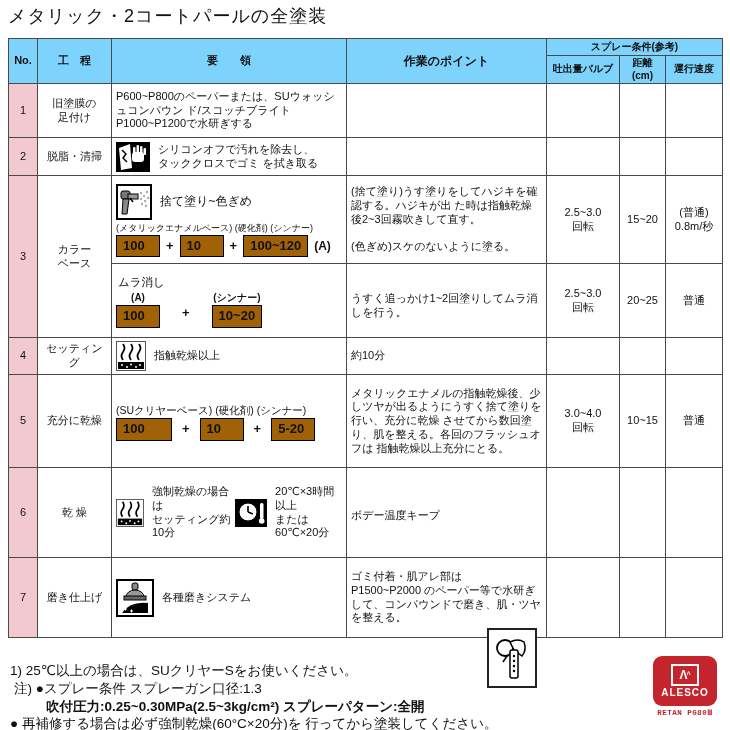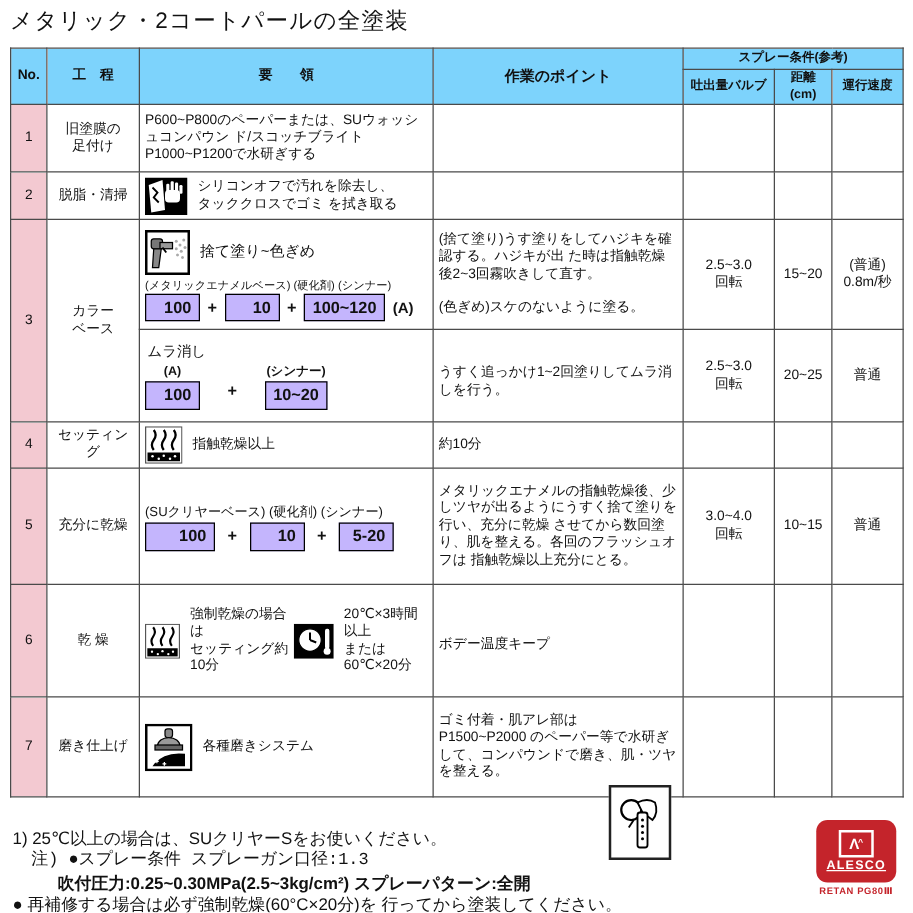--- a/index.html
+++ b/index.html
@@ -14,41 +14,41 @@
   td.process{text-align:center;white-space:pre-line;font-size:12px;}
   td.top{vertical-align:top;}
   .pre{white-space:pre-line;}
   td.point{vertical-align:top;font-size:10.5px;padding:3px 4px;}
   td.cond{text-align:center;white-space:pre-line;font-size:11.5px;}
   .iconrow{display:flex;align-items:center;gap:8px;}
   .iconrow .txt{flex:1;}
   .formula-labels{font-size:9px;margin:3px 0 1px 0;white-space:nowrap;}
   .boxrow{display:flex;align-items:center;gap:6px;}
   .numbox{border:1.8px solid #000;font-weight:bold;font-size:13px;padding:2px 6px;min-width:30px;
-          text-align:right;background:#c4b5fd;}
+          text-align:left;background:#a16207;}
   .plus{font-weight:bold;font-size:13px;}
   .suffix{font-weight:bold;font-size:12px;}
   .mura-grid{display:flex;align-items:flex-end;gap:8px;margin-top:2px;}
   .mura-col{display:flex;flex-direction:column;align-items:center;gap:1px;font-size:10px;}
   .mura-col .lab{font-weight:bold;font-size:10px;}
   .stack{display:flex;flex-direction:row;gap:4px;justify-content:flex-end;}
   
   .notes{position:absolute;left:10px;top:662px;width:660px;font-size:13.5px;line-height:1.32;}
-  .note-l2{margin-left:15px;font-family:Liberation Mono, monospace;}
+  .note-l2{margin-left:4px;}
   .note-l3{margin-left:36px;font-weight:bold;}
   .gunbox{position:absolute;left:487px;top:628px;width:46px;height:56px;border:2px solid #222;
           background:#fff;display:flex;align-items:center;justify-content:center;}
   .logo{position:absolute;left:646px;top:656px;width:78px;text-align:center;}
   .logo-sq{width:64px;height:50px;margin:0 auto;background:#c4242b;border-radius:9px;
            display:flex;flex-direction:column;align-items:center;justify-content:center;gap:1px;}
   .markbox{border:2px solid #fff;width:24px;height:18px;display:flex;align-items:center;justify-content:center;
            color:#fff;font-weight:bold;font-size:12px;line-height:1;}
   .markbox sup{font-size:7px;margin-left:-1px;}
-  .logo-word{color:#fff;font-weight:bold;font-size:10px;letter-spacing:1px;border-bottom:1px solid #c4242b;text-decoration:underline;}
-  .logo-sub{color:#c4242b;font-weight:bold;font-size:7.5px;letter-spacing:.5px;margin-top:2px;}
+  .logo-word{color:#fff;font-weight:bold;font-size:10px;letter-spacing:1px;border-bottom:1px solid #c4242b;}
+  .logo-sub{color:#c4242b;font-weight:bold;font-size:7.5px;letter-spacing:.5px;margin-top:2px;font-family:Liberation Mono, monospace;}
   svg{display:block;}
 </style>
 </head>
 <body>
 
 <div class="page">
 
   <h1 class="title">メタリック・2コートパールの全塗装</h1>
 
   <table class="proc">

